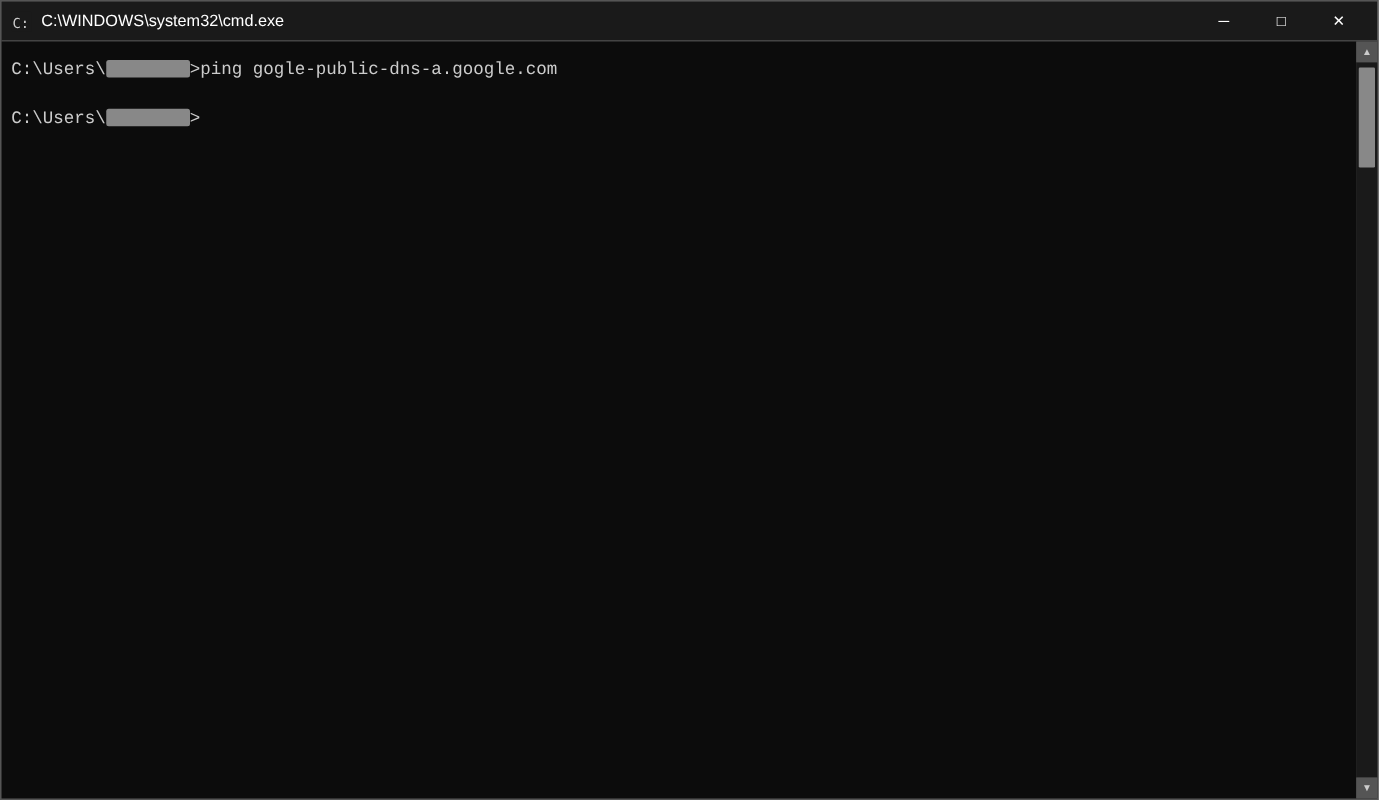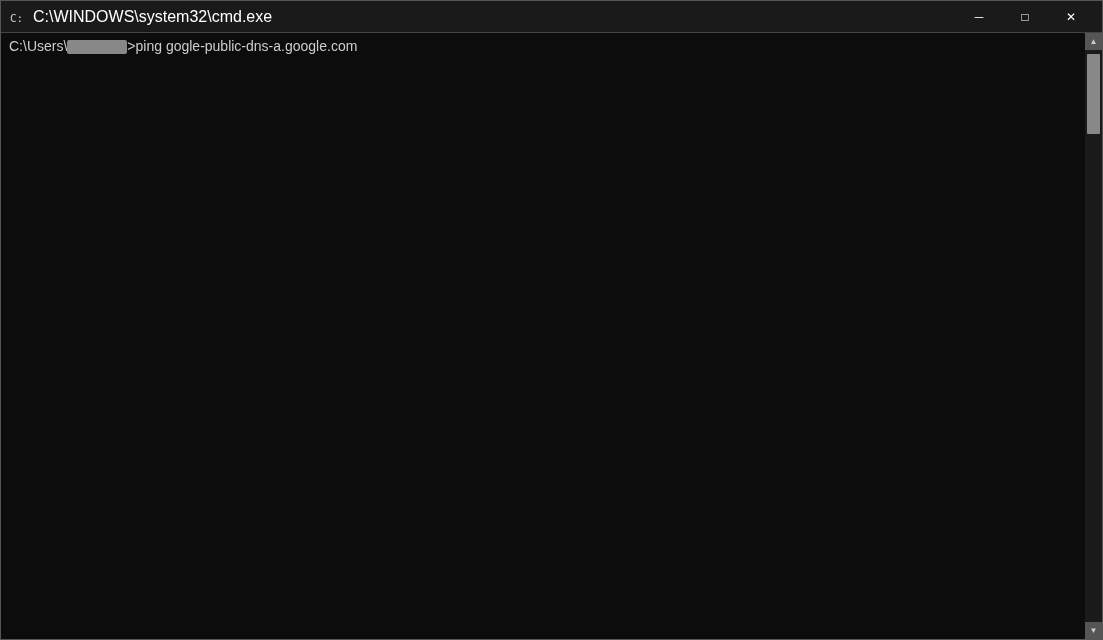--- a/index.html
+++ b/index.html
@@ -47,21 +47,21 @@
     }
 
     .titlebar-icon svg {
       width: 16px;
       height: 16px;
     }
 
     .titlebar-title {
       flex: 1;
       color: #ffffff;
-      font-size: 16px;
+      font-size: 13px;
       font-family: 'Segoe UI', sans-serif;
     }
 
     .titlebar-controls {
       display: flex;
       gap: 0;
     }
 
     .titlebar-btn {
       width: 46px;
@@ -79,24 +79,24 @@
 
     .terminal-body {
       flex: 1;
       background: #0c0c0c;
       display: flex;
       overflow: hidden;
     }
 
     .terminal-content {
       flex: 1;
-      padding: 4px 8px;
+      padding: 14px 8px;
       overflow-y: auto;
       color: #cccccc;
-      font-family: Liberation Sans, sans-serif;
+      font-family: Liberation Mono, monospace;
       font-size: 14px;
       line-height: 1.4;
     }
 
     .terminal-content .line {
       white-space: pre-wrap;
       word-break: break-all;
     }
 
     .redacted {
@@ -154,20 +154,21 @@
       <button class="titlebar-btn">─</button>
       <button class="titlebar-btn">□</button>
       <button class="titlebar-btn close-btn">✕</button>
     </div>
   </div>
 
   <div class="terminal-body">
     <div class="terminal-content">
       <div class="line"><span>C:\Users\</span><span class="redacted">&nbsp;&nbsp;&nbsp;&nbsp;&nbsp;&nbsp;&nbsp;&nbsp;</span><span>&gt;ping gogle-public-dns-a.google.com</span></div>
       <div class="line">&nbsp;</div>
+      <div class="line"><span>C:\Users\</span><span class="redacted">&nbsp;&nbsp;&nbsp;&nbsp;&nbsp;&nbsp;&nbsp;&nbsp;</span><span>&gt;</span></div>
     </div>
     <div class="scrollbar">
       <div class="scrollbar-arrow">▲</div>
       <div style="flex:1; width:100%; background:#1a1a1a; display:flex; align-items:flex-start; justify-content:center; padding-top:2px;">
         <div class="scrollbar-thumb"></div>
       </div>
       <div class="scrollbar-arrow">▼</div>
     </div>
   </div>
 </div>

